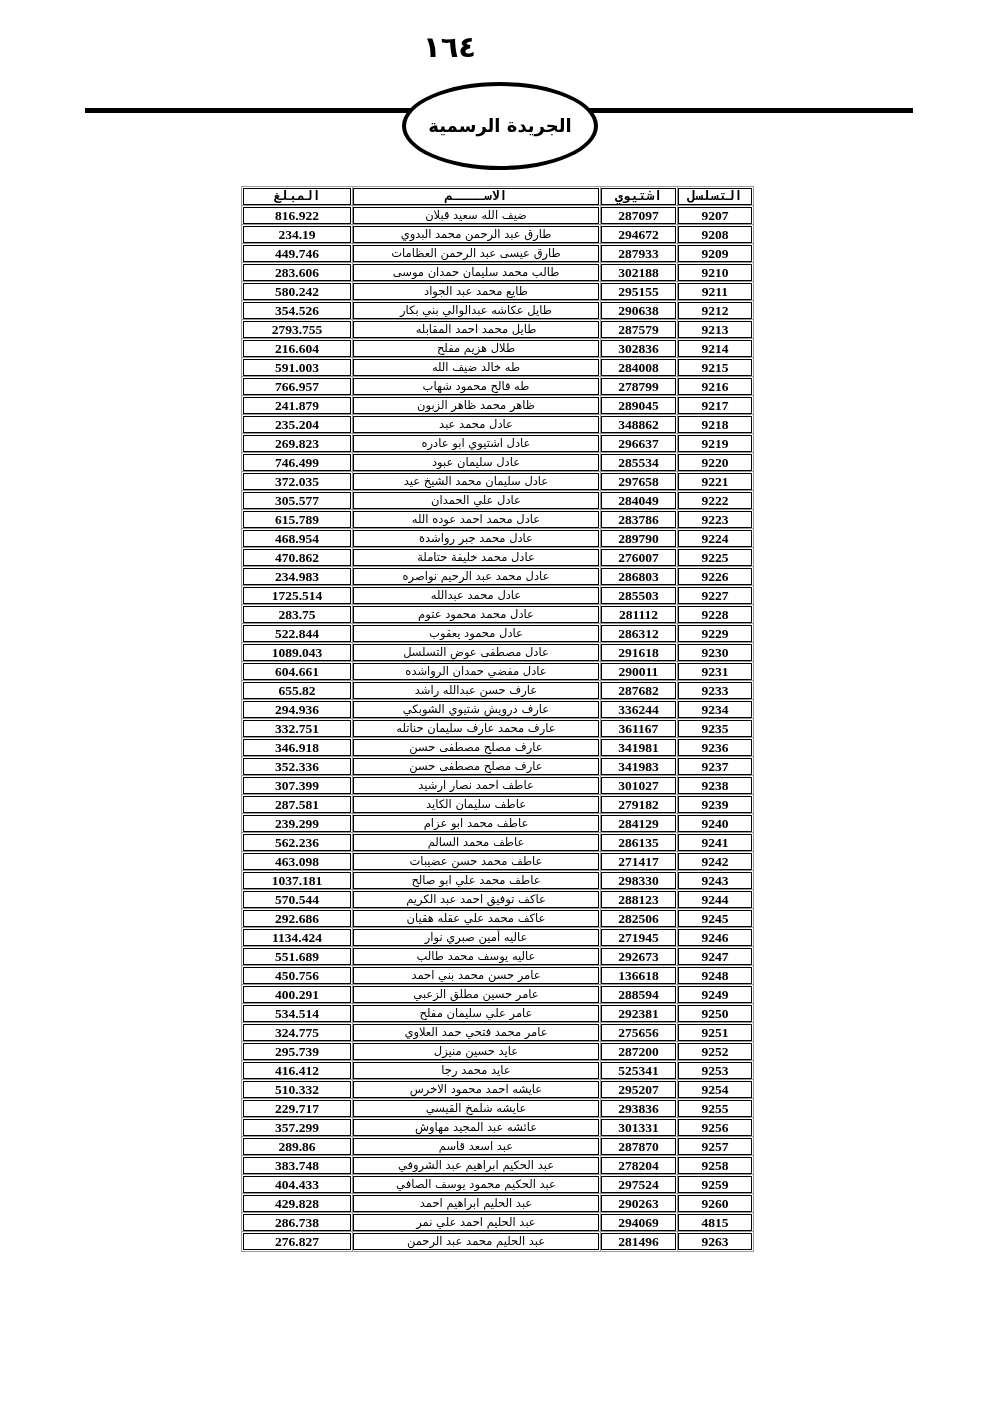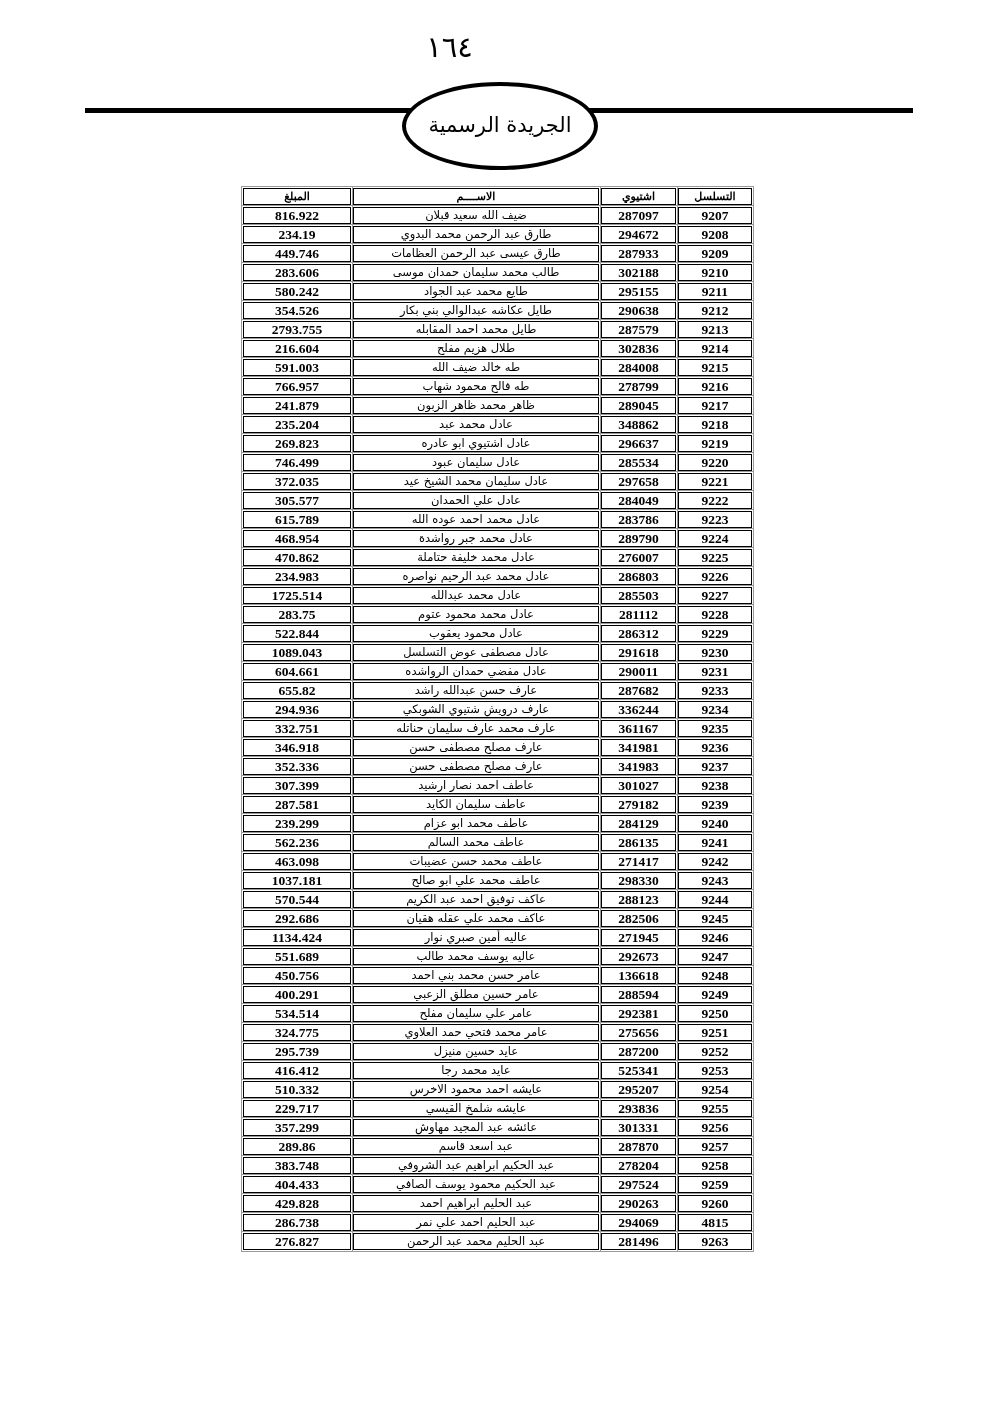--- a/index.html
+++ b/index.html
@@ -12,21 +12,21 @@
     color: #000;
     overflow: hidden;
   }
   .page-number {
     position: absolute;
     top: 30px;
     left: 0;
     width: 899px;
     text-align: center;
     font-size: 29px;
-    font-weight: normal;
+    font-weight: bold;
     letter-spacing: 2px;
   }
   .rule {
     position: absolute;
     top: 108px;
     left: 85px;
     width: 828px;
     height: 5px;
     background: #000;
   }
@@ -37,22 +37,22 @@
     width: 188px;
     height: 80px;
     background: #ffffff;
     border: 4px solid #000;
     border-radius: 50%;
     display: flex;
     align-items: center;
     justify-content: center;
   }
   .banner-ellipse span {
-    font-size: 21px;
-    font-weight: normal;
+    font-size: 18px;
+    font-weight: bold;
     padding-bottom: 2px;
   }
   table.gazette {
     position: absolute;
     top: 186px;
     right: 246px;
     width: 508px;
     border-collapse: separate;
     border-spacing: 2px;
     table-layout: fixed;
@@ -65,23 +65,23 @@
     height: 16px;
     line-height: 15px;
     padding: 0 2px;
     text-align: center;
     vertical-align: middle;
     white-space: nowrap;
     overflow: hidden;
     box-sizing: border-box;
   }
   table.gazette th {
-    font-size: 11px;
+    font-size: 13px;
     font-weight: bold;
-    font-family: Liberation Sans, sans-serif;
+    font-family: Liberation Mono, monospace;
   }
   td.num {
     font-family: "Liberation Serif", serif;
     font-size: 13.5px;
     font-weight: bold;
     direction: ltr;
   }
   td.name {
     font-size: 11.5px;
     font-weight: normal;

